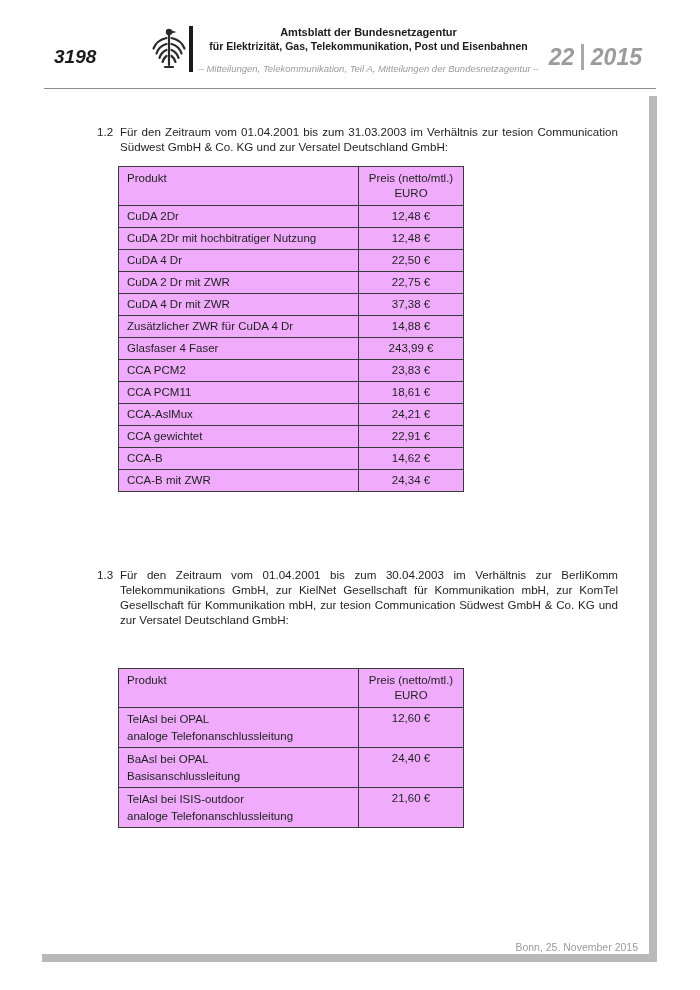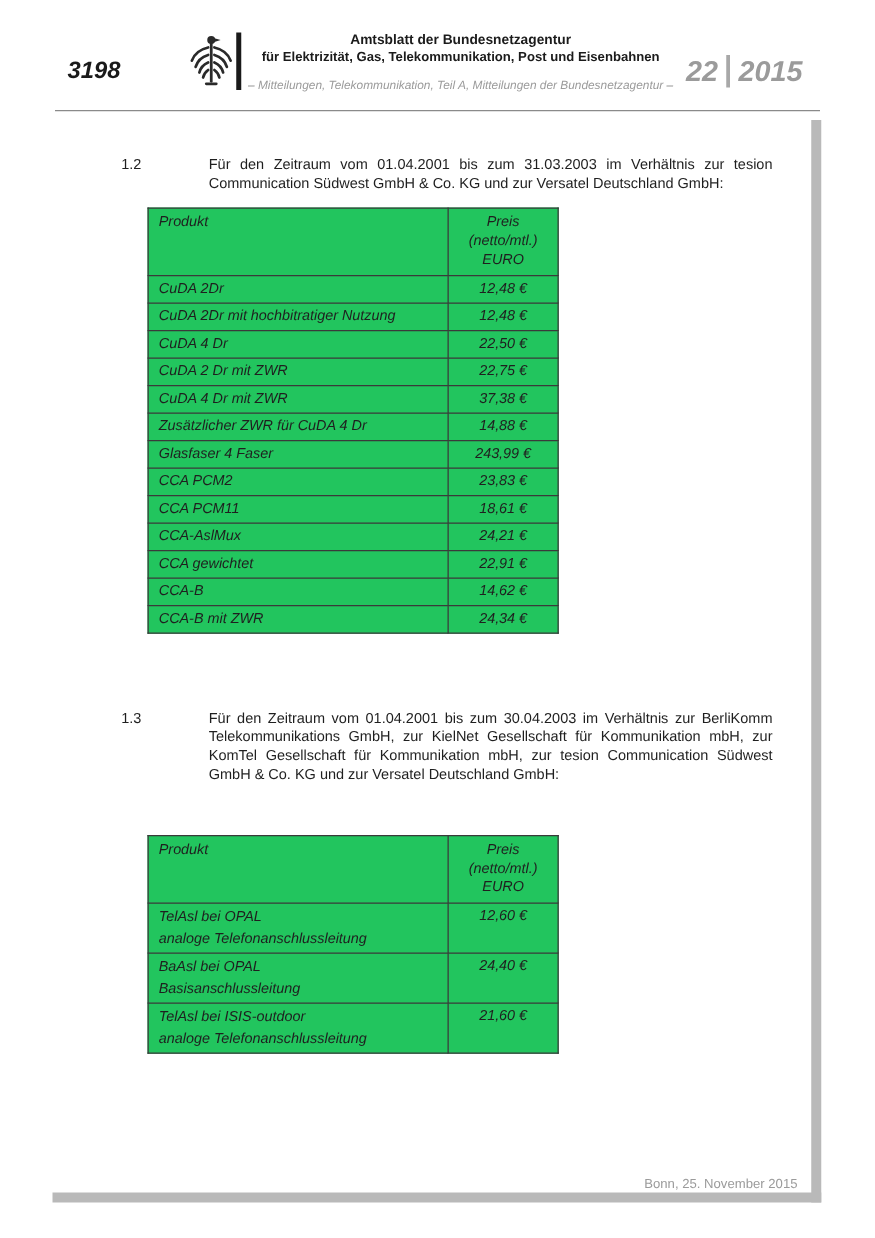--- a/index.html
+++ b/index.html
@@ -24,34 +24,34 @@
   .issue {
     position:absolute; right:58px; top:44px;
     font-size:23px; font-weight:bold; font-style:italic; color:#9b9b9b; white-space:nowrap;
   }
   .issue-divider { display:inline-block; width:2.5px; height:26px; background:#a8a8a8; margin:0 7px; vertical-align:-5px; }
   .header-rule { position:absolute; left:44px; top:88px; width:612px; height:1px; background:#8a8a8a; }
 
   
   .para { position:absolute; left:97px; width:521px; display:flex; font-size:11.6px; line-height:15px; color:#1f1f1f; }
   .para-num { width:23px; flex:none; }
-  .para-text { flex:1; text-align:justify;margin-left:47px; }
+  .para-text { flex:1; text-align:justify; }
   #sec12 { top:124px; }
   #sec13 { top:567px; }
 
   
   .tablewrap1 { position:absolute; top:166px; left:118px; }
   .tablewrap2 { position:absolute; top:668px; left:118px; }
-  table.price-table { border-collapse:collapse; background:#22c55e;font-style:italic; }
+  table.price-table { border-collapse:collapse; background:#f0abfc; }
   .price-table th, .price-table td {
     border:1px solid #3a3a3a; font-size:11.5px; font-weight:normal; color:#1f1f1f;
   }
   .col-product { width:240px; text-align:left; padding:3px 8px; line-height:15px; }
   th.col-product { vertical-align:top; padding-top:4px; }
-  .col-price { width:88px; text-align:center; padding:3px 6px; line-height:15px; }
+  .col-price { width:105px; text-align:center; padding:3px 6px; line-height:15px; }
   thead .col-price { padding:4px 6px; }
   td.col-price-top { vertical-align:top; }
   .t2 .col-product div { line-height:14.5px; padding:1px 0; }
 
   
   .footer-date { position:absolute; right:62px; top:941px; font-size:10.5px; color:#9b9b9b; }
   .shadow-right  { position:absolute; left:649px; top:96px;  width:8px;  height:866px; background:#b9b9b9; }
   .shadow-bottom { position:absolute; left:42px;  top:954px; width:615px; height:8px;  background:#b9b9b9; }
 </style>
 </head>

